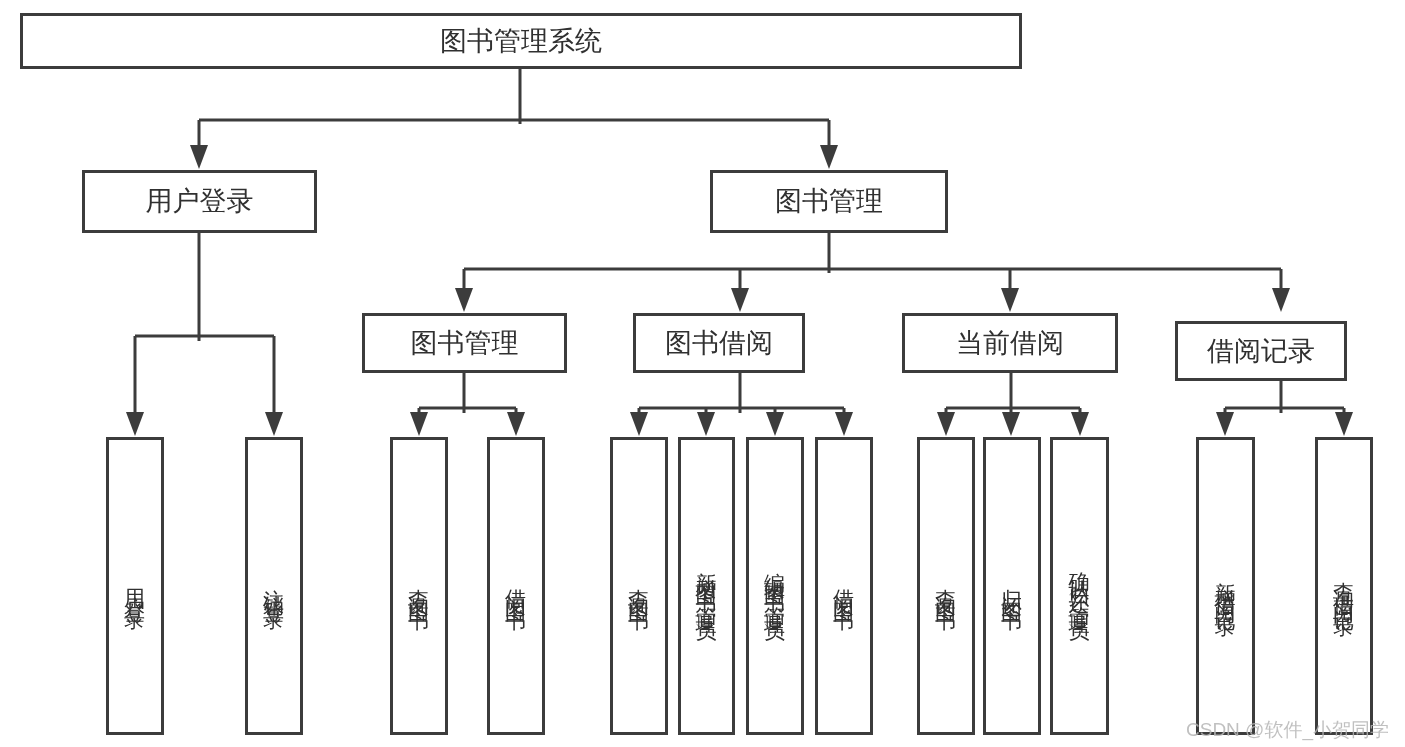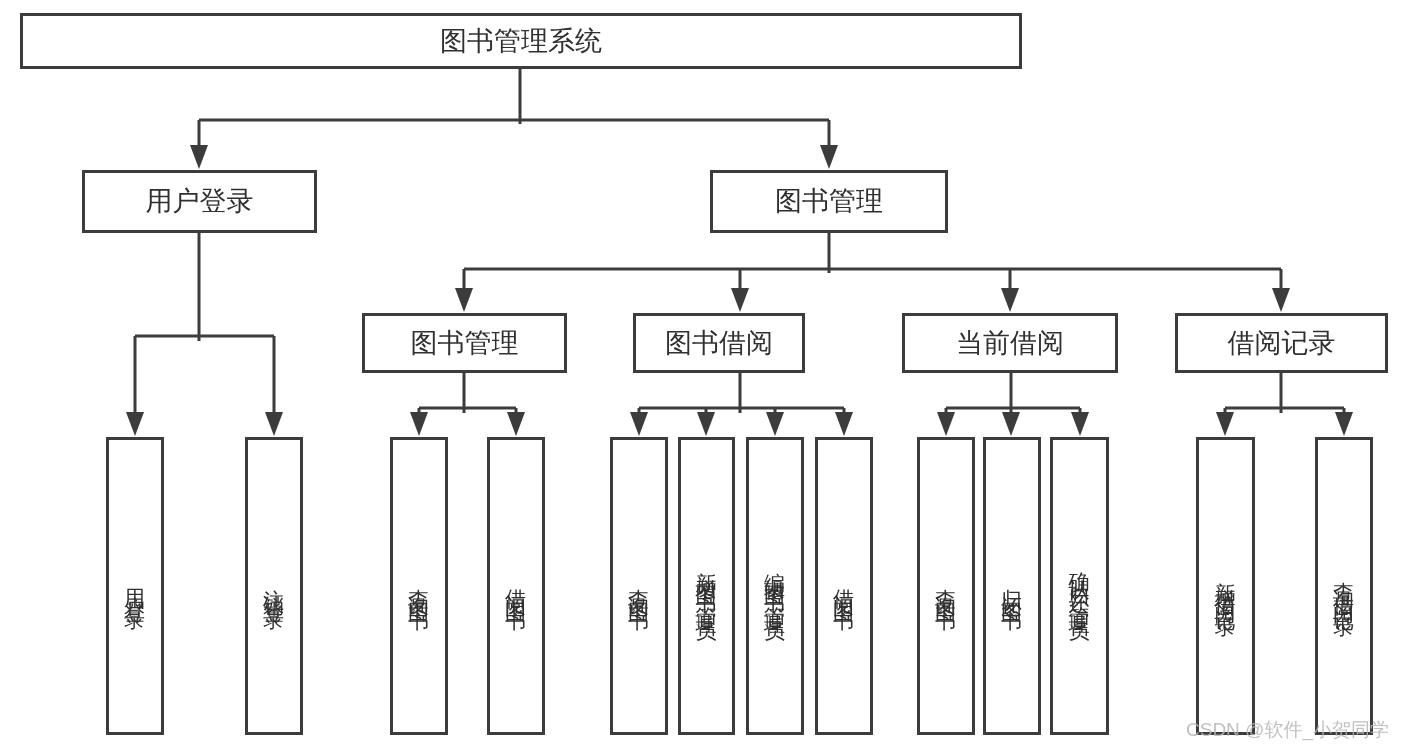--- a/index.html
+++ b/index.html
@@ -64,21 +64,21 @@
   </svg>
 
   <div class="node" style="left:20px;top:13px;width:1002px;height:56px">图书管理系统</div>
 
   <div class="node" style="left:82px;top:170px;width:235px;height:63px">用户登录</div>
   <div class="node" style="left:710px;top:170px;width:238px;height:63px">图书管理</div>
 
   <div class="node" style="left:362px;top:313px;width:205px;height:60px">图书管理</div>
   <div class="node" style="left:633px;top:313px;width:172px;height:60px">图书借阅</div>
   <div class="node" style="left:902px;top:313px;width:216px;height:60px">当前借阅</div>
-  <div class="node" style="left:1175px;top:313px;width:213px;height:60px">借阅记录</div>
+  <div class="node" style="left:1175px;top:321px;width:172px;height:60px">借阅记录</div>
 
   <div class="node vert" style="left:106px;top:437px;width:58px;height:298px">用户登录</div>
   <div class="node vert" style="left:245px;top:437px;width:58px;height:298px">注销登录</div>
 
   <div class="node vert" style="left:390px;top:437px;width:58px;height:298px">查询图书</div>
   <div class="node vert" style="left:487px;top:437px;width:58px;height:298px">借阅图书</div>
 
   <div class="node vert" style="left:610px;top:437px;width:58px;height:298px">查询图书</div>
   <div class="node vert" style="left:678px;top:437px;width:57px;height:298px">新增图书（管理员）</div>
   <div class="node vert" style="left:746px;top:437px;width:58px;height:298px">编辑图书（管理员）</div>

